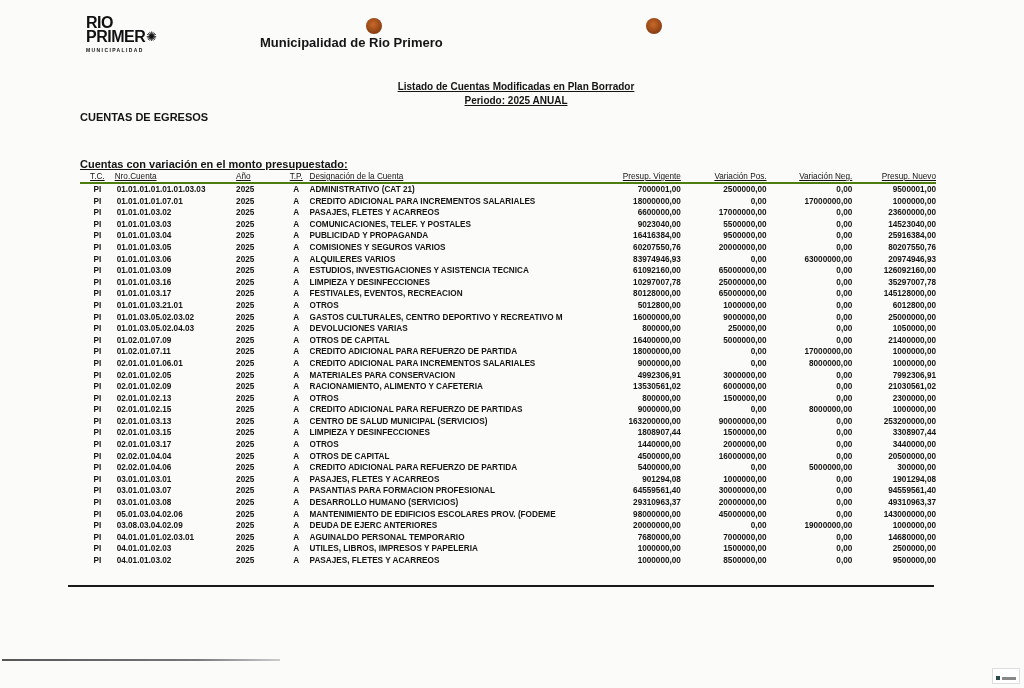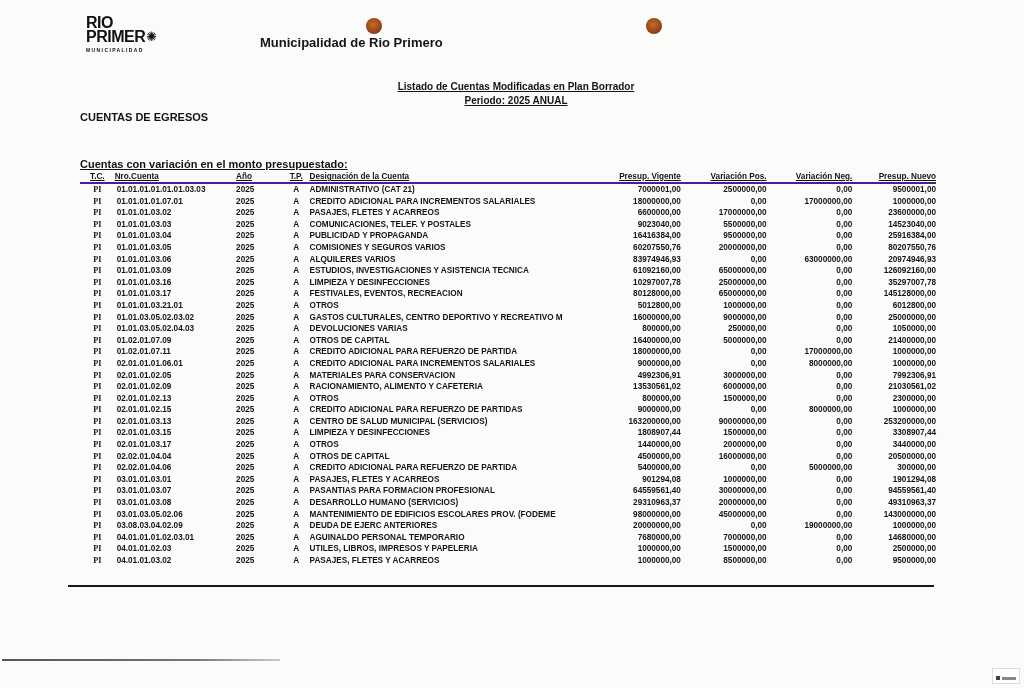--- a/index.html
+++ b/index.html
@@ -15,24 +15,24 @@
   .logo { position: absolute; left: 86px; top: 16px; width: 80px; height: 50px; }
   .logo .l1, .logo .l2 { font-weight: bold; font-size: 16px; line-height: 14px; letter-spacing: -0.5px; color: #111; display:block; }
   .logo .l3 { font-size: 5px; font-weight: bold; letter-spacing: 1.4px; color: #111; display:block; margin-top: 3px; }
   .logo .sun { position: absolute; left: 60px; top: 13px; font-size: 13px; color:#111; }
   .muni-title { position: absolute; left: 260px; top: 35px; font-size: 13px; font-weight: bold; }
   .doc-title { position: absolute; left: 386px; top: 80px; width: 260px; text-align: center; font-size: 10px; font-weight: bold; line-height: 14px; }
   .doc-title span { text-decoration: underline; margin-top: 16px; }
   .section { position: absolute; left: 80px; top: 111px; font-size: 11px; font-weight: bold; }
   .subsection { position: absolute; left: 80px; top: 158px; font-size: 11px; font-weight: bold; text-decoration: underline; }
   table { position: absolute; left: 80px; top: 172px; width: 856px; border-collapse: collapse; font-size: 8.2px; font-weight: bold; }
-  thead th { font-weight: bold; font-size: 8.2px; text-align: left; padding: 0 0 1px 0; border-bottom: 2px solid #4c1d95; white-space: nowrap; }
+  thead th { font-weight: normal; font-size: 8.2px; text-align: left; padding: 0 0 1px 0; border-bottom: 2px solid #4d7c0f; white-space: nowrap; }
   thead th span { text-decoration: underline; }
   tbody td { padding: 0; height: 11.6px; line-height: 11.6px; white-space: nowrap; }
-  td.tc { width: 34px; text-align: center; font-family: Liberation Serif, serif; }
+  td.tc { width: 34px; text-align: center; }
   td.nro { width: 117px; padding-left: 2px; }
   td.anio { width: 46px; }
   td.tp { width: 26px; text-align: center; }
   td.desig { width: 270px; overflow: hidden; max-width: 270px; }
   td.num, th.num { text-align: right; }
   td.pv, th.pv { width: 94px; margin-top: 48px; }
   td.vp, th.vp { width: 84px; }
   td.vn, th.vn { width: 84px; }
   td.pn, th.pn { width: 82px; }
   .rule { position: absolute; left: 68px; top: 585px; width: 866px; height: 2px; background: #1a1a1a; }
@@ -382,21 +382,21 @@
         <td class="anio">2025</td>
         <td class="tp">A</td>
         <td class="desig">DESARROLLO HUMANO (SERVICIOS)</td>
         <td class="num pv">29310963,37</td>
         <td class="num vp">20000000,00</td>
         <td class="num vn">0,00</td>
         <td class="num pn">49310963,37</td>
       </tr>
       <tr>
         <td class="tc">PI</td>
-        <td class="nro">03.01.03.05.02.06</td>
+        <td class="nro">05.01.03.04.02.06</td>
         <td class="anio">2025</td>
         <td class="tp">A</td>
         <td class="desig">MANTENIMIENTO DE EDIFICIOS ESCOLARES PROV. (FODEME</td>
         <td class="num pv">98000000,00</td>
         <td class="num vp">45000000,00</td>
         <td class="num vn">0,00</td>
         <td class="num pn">143000000,00</td>
       </tr>
       <tr>
         <td class="tc">PI</td>

